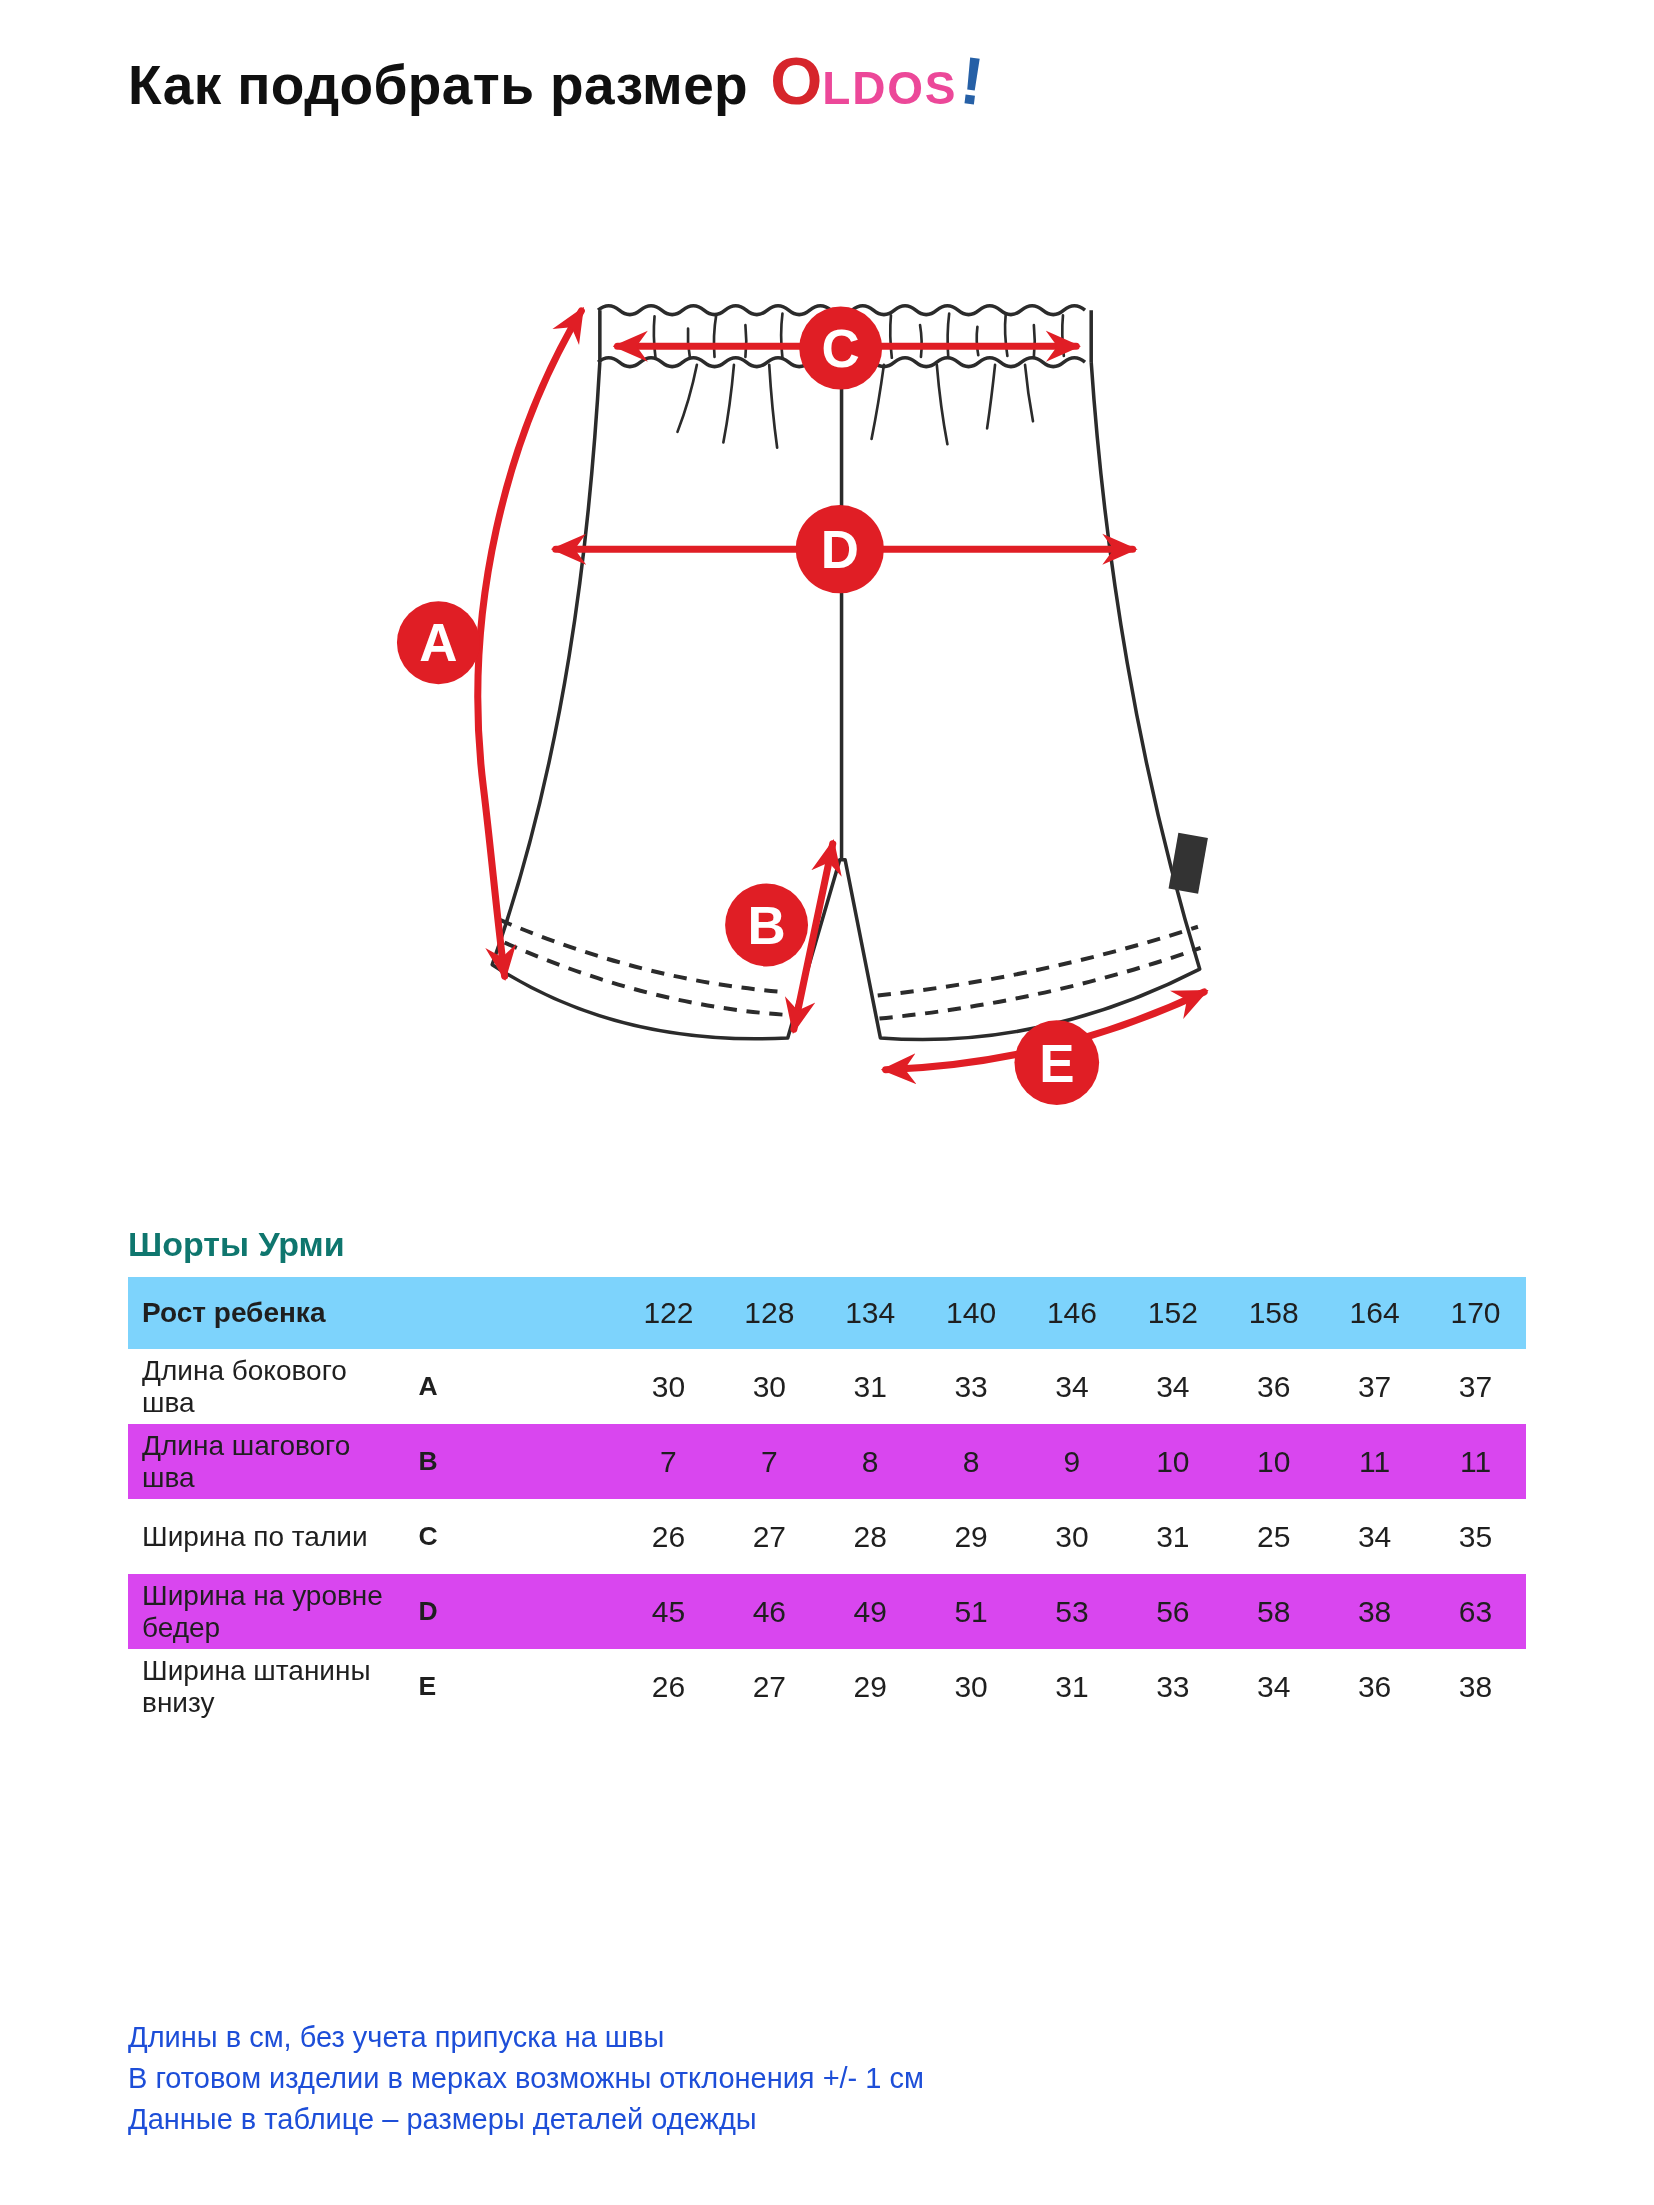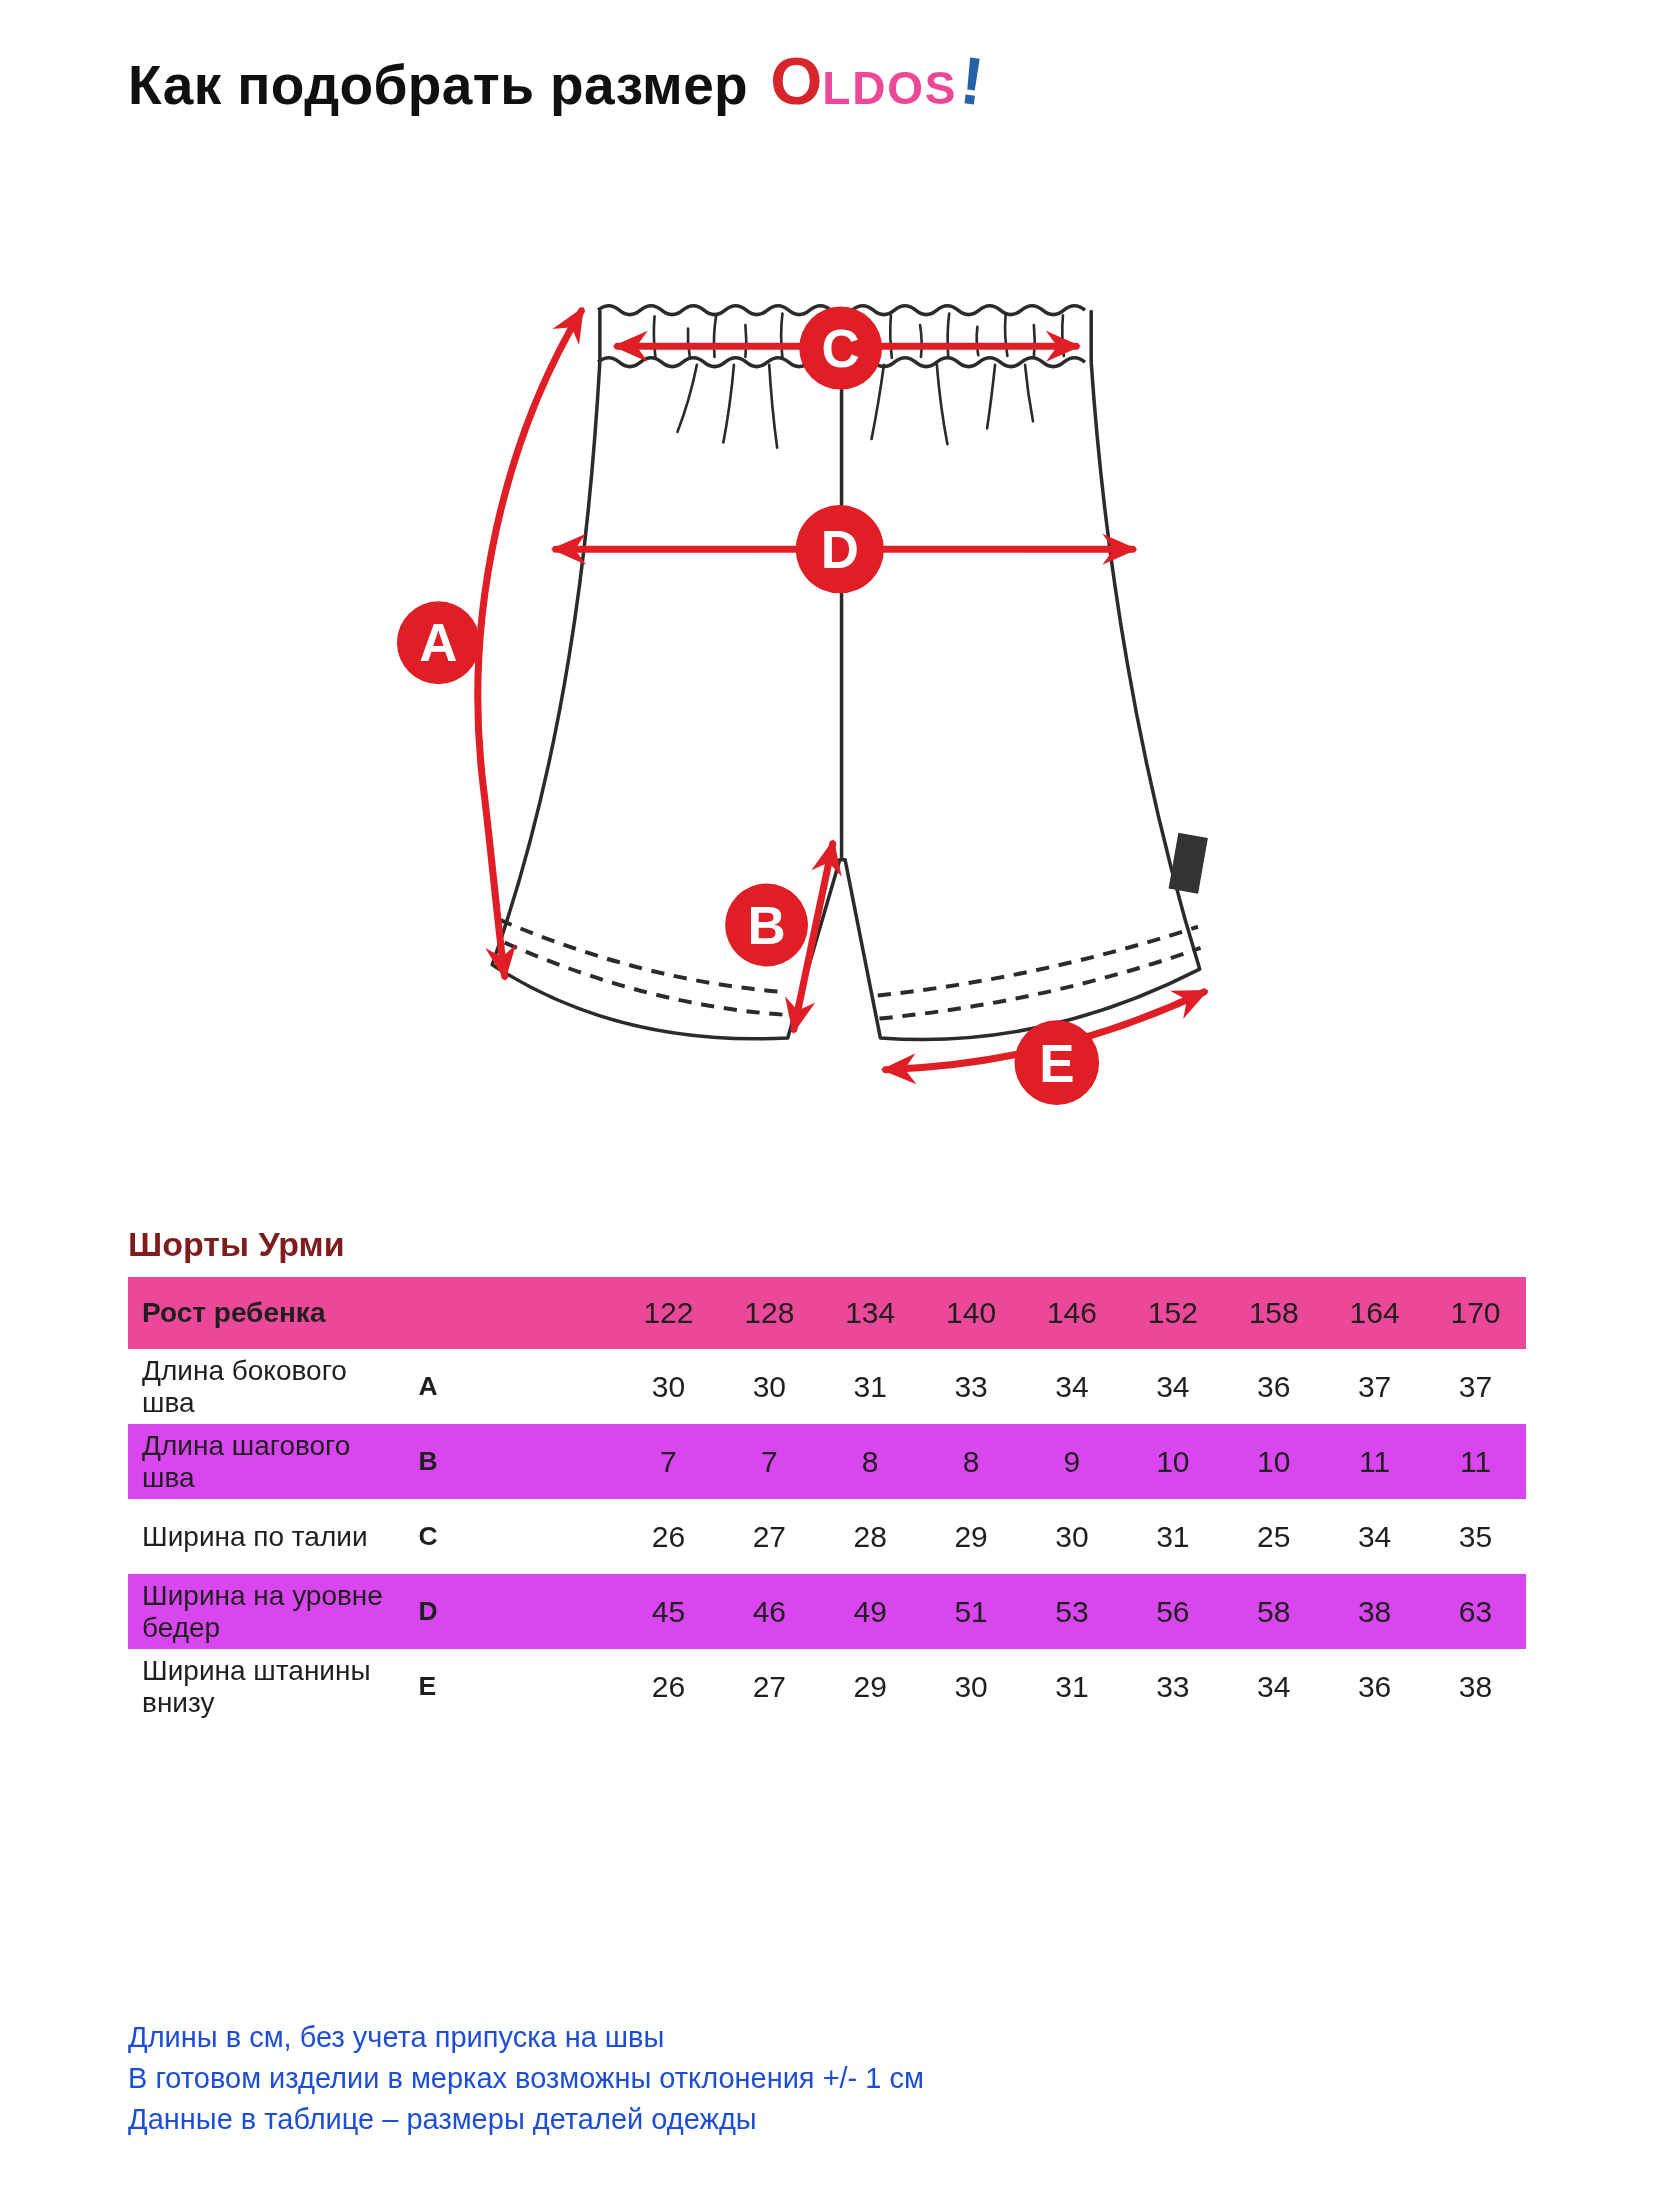--- a/index.html
+++ b/index.html
@@ -14,31 +14,31 @@
   .title{font-size:55px;font-weight:800;color:#101010;letter-spacing:0.4px;}
   .logo{font-weight:bold;letter-spacing:0;}
   .logo-o{color:#D6252B;font-size:67px;font-weight:bold;}
   .logo-rest{color:#ec4899;font-size:46px;font-weight:bold;letter-spacing:1.8px;}
   .logo-excl{color:#2660A6;font-size:67px;font-weight:bold;display:inline-block;transform:rotate(7deg);margin-left:3.5px;}
 
   
   .diagram{position:absolute;top:168px;left:0;}
 
   
-  .product-name{position:absolute;top:1225px;left:128px;font-size:34px;font-weight:bold;color:#7f1d1d;}
+  .product-name{position:absolute;top:1225px;left:128px;font-size:34px;font-weight:bold;color:#0f766e;}
 
   
   .size-table{
     position:absolute;top:1277px;left:128px;width:1398px;
     border-collapse:collapse;table-layout:fixed;font-size:29px;color:#1f1f1f;
   }
   .size-table col.c-label{width:278px;}
   .size-table col.c-letter{width:212px;}
   .size-table tr{height:75px;}
-  .size-table tr.head-row{height:72px;background:#ec4899;}
+  .size-table tr.head-row{height:72px;background:#7dd3fc;}
   .size-table tr.alt{background:#d946ef;}
   .size-table th,.size-table td{padding:0;font-weight:normal;vertical-align:middle;}
   .size-table .cell-label{text-align:left;padding-left:14px;font-size:28px;}
   .size-table .head-label{font-weight:bold;}
   .size-table .cell-letter{text-align:left;padding-left:12.4px;font-weight:bold;font-size:26.5px;}
   .size-table .cell-num{text-align:center;font-size:30px;}
 
   
   .notes{position:absolute;top:2017px;left:128px;font-size:29px;line-height:41px;color:#1d4ed8;}
 </style>

